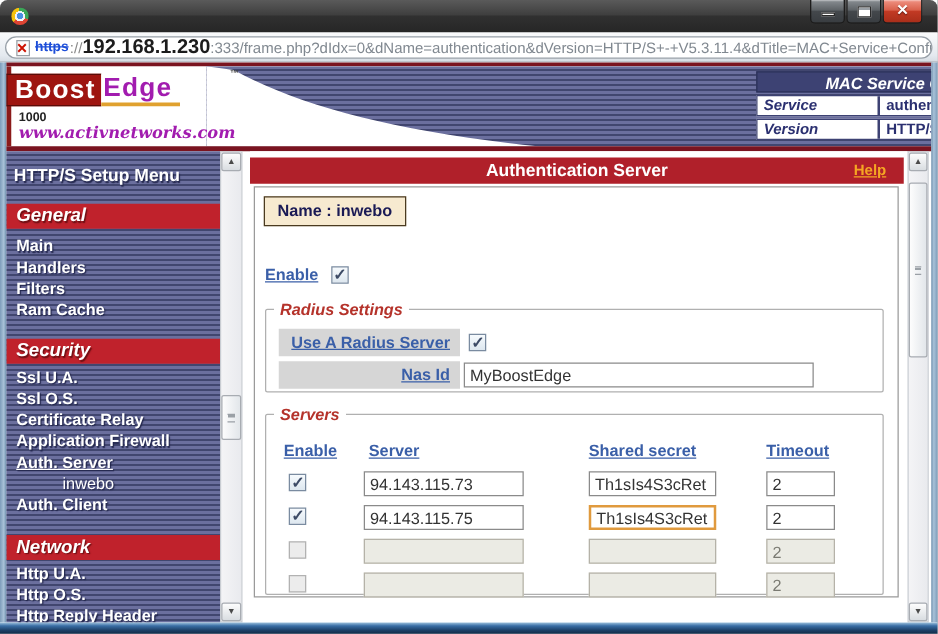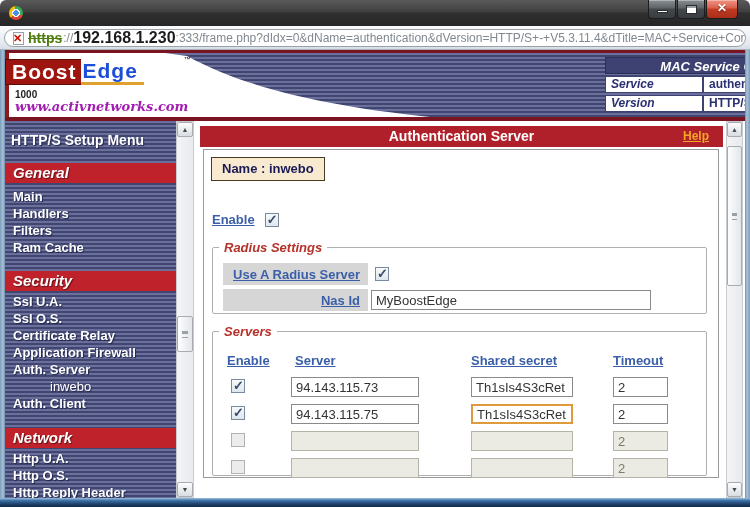--- a/index.html
+++ b/index.html
@@ -27,41 +27,41 @@
     background:#fff; box-shadow:inset 0 2px 0 #9aa0a6; }
   .glyph-x { position:absolute; left:0; top:1px; width:100%; text-align:center; color:#fff; font-weight:bold;
     font-size:12px; text-shadow:0 1px 1px #5a1008; }
 
   #toolbar { position:absolute; left:0; top:26px; width:750px; height:24px;
     background:linear-gradient(180deg,#fafbfc 0%,#e4e9ef 80%,#d7dde4 100%); border-bottom:1px solid #aab2ba; }
   #omnibox { position:absolute; left:4px; top:3px; width:742px; height:18px; background:#fff;
     border:1px solid #98a0a8; border-radius:9px; display:flex; align-items:center; padding:0 8px; overflow:hidden; }
   .page-ssl-icon { position:relative; width:11px; height:13px; background:#fdfdfd; border:1px solid #9aa0a6; margin-right:4px; flex:none; }
   .page-ssl-icon::after { content:"✕"; position:absolute; left:-1px; top:-1px; font-size:11px; font-weight:bold; color:#cc1100; }
-  .url-scheme { color:#4d7c0f; text-decoration:line-through; font-size:14px; font-weight:bold; margin-right:1px; }
+  .url-scheme { color:#1d4ed8; text-decoration:line-through; font-size:11px; font-weight:bold; margin-right:1px; }
   .url-sep { color:#888; font-size:12px; }
   .url-host { color:#1c1c1c; font-weight:bold; font-size:16px; }
   .url-rest { color:#808890; font-size:12px; white-space:nowrap; }
 
   
   .edge { position:absolute; z-index:60; }
   #edge-left  { left:0; top:50px; width:5px; height:448px; background:linear-gradient(90deg,#7d9cba,#a9c2d8 60%,#6f90ae); }
   #edge-right { right:0; top:50px; width:5px; height:448px; background:linear-gradient(90deg,#6f90ae,#a9c2d8 40%,#7d9cba); }
   #edge-bottom{ left:0; top:498px; width:750px; height:9px;
     background:linear-gradient(180deg,#9cc0dc 0%,#3a6ea5 30%,#1c3f66 70%,#122c49 100%); }
 
   
   #topband { position:absolute; left:5px; top:50px; width:740px; height:67px; background:#fff; border-top:3px solid #7a1420; overflow:hidden; }
   .stripes { background:repeating-linear-gradient(180deg,#6b6f9e 0px,#6b6f9e 2px,#41466f 2px,#41466f 4px); }
   #band-stripes { position:absolute; left:160px; top:0; width:580px; height:67px; }
   #band-redstrip { position:absolute; left:0; top:0; width:4px; height:67px; background:#8b1a1a; }
   #swoosh { position:absolute; left:0; top:0; }
   #logo-box { position:absolute; left:0; top:6px; width:152px; height:26px; display:flex; font-weight:bold; font-size:21px; letter-spacing:1px; }
   #logo-boost { background:#9e1510; color:#fff; padding:0 4px 2px 6px; border:1px solid #5a0c08; border-right:none; }
-  #logo-edge { background:#fff; color:#1d4ed8; padding:0 6px 2px 2px; border-bottom:3px solid #e0a12f; }
+  #logo-edge { background:#fff; color:#a21caf; padding:0 6px 2px 2px; border-bottom:3px solid #e0a12f; }
   #logo-tm { position:absolute; left:179px; top:3px; font-size:7px; color:#444; font-weight:bold; }
   #logo-model { position:absolute; left:10px; top:36px; font-size:10px; font-weight:bold; color:#222; }
   #logo-site { position:absolute; left:10px; top:46px; font-size:13px; font-weight:bold; font-style:italic;
     font-family:"DejaVu Serif", serif; color:#a21caf; }
 
   #svc-table { position:absolute; left:440px; top:4px; width:279px; }
   #svc-title { background:#3d4273; color:#fff; font-weight:bold; font-style:italic; font-size:13px;
     text-align:center; height:17px; line-height:17px; border:1px solid #2b3058; }
   .svc-row { display:flex; margin-top:2px; border:1px solid #3d4273; background:#fff; height:17px; }
   .svc-label { width:98px; border-right:2px solid #3d4273; color:#2b3070; font-weight:bold; font-style:italic;
@@ -70,21 +70,21 @@
 
   #redrule { position:absolute; left:5px; top:117px; width:740px; height:4px; background:#7a1420; }
 
   
   #sidebar { position:absolute; left:5px; top:121px; width:171px; height:377px; overflow:hidden; }
   #sidebar-title { position:absolute; left:6px; top:11px; color:#fff; font-weight:bold; font-size:14px; text-shadow:1px 1px 1px #20244a; }
   .side-banner { position:absolute; left:0; width:171px; height:20px; background:#c0222c; color:#fff;
     font-weight:bold; font-style:italic; font-size:15px; line-height:19px; padding-left:8px; text-shadow:1px 1px 1px #6a0e12; }
   .side-item { position:absolute; left:8px; height:17px; color:#fff; font-weight:bold; font-size:13px;
     line-height:17px; cursor:pointer; text-shadow:1px 1px 1px #20244a; white-space:nowrap; }
-  .side-item.selected { }
+  .side-item.selected { text-decoration:underline; }
   .side-item.sub { left:45px; font-weight:normal; }
 
   .vscroll { position:absolute; top:121px; width:18px; height:377px; background:linear-gradient(90deg,#f4f4f6,#e9eaee); border:1px solid #c8ccd2; }
   #sidebar-scroll { left:176px; }
   #main-scroll { left:726px; width:17px; }
   .sbtn { position:absolute; left:0; width:100%; height:15px; background:linear-gradient(180deg,#fdfdfd,#d9dde1);
     border:1px solid #a8acb2; border-radius:2px; color:#4a4a4a; font-size:7px; text-align:center; line-height:14px; }
   .sbtn.up { top:0; } .sbtn.down { bottom:0; }
   .sthumb { position:absolute; left:0; width:100%; background:linear-gradient(90deg,#fdfdfd,#e2e6ea);
     border:1px solid #a8acb2; border-radius:2px; }

